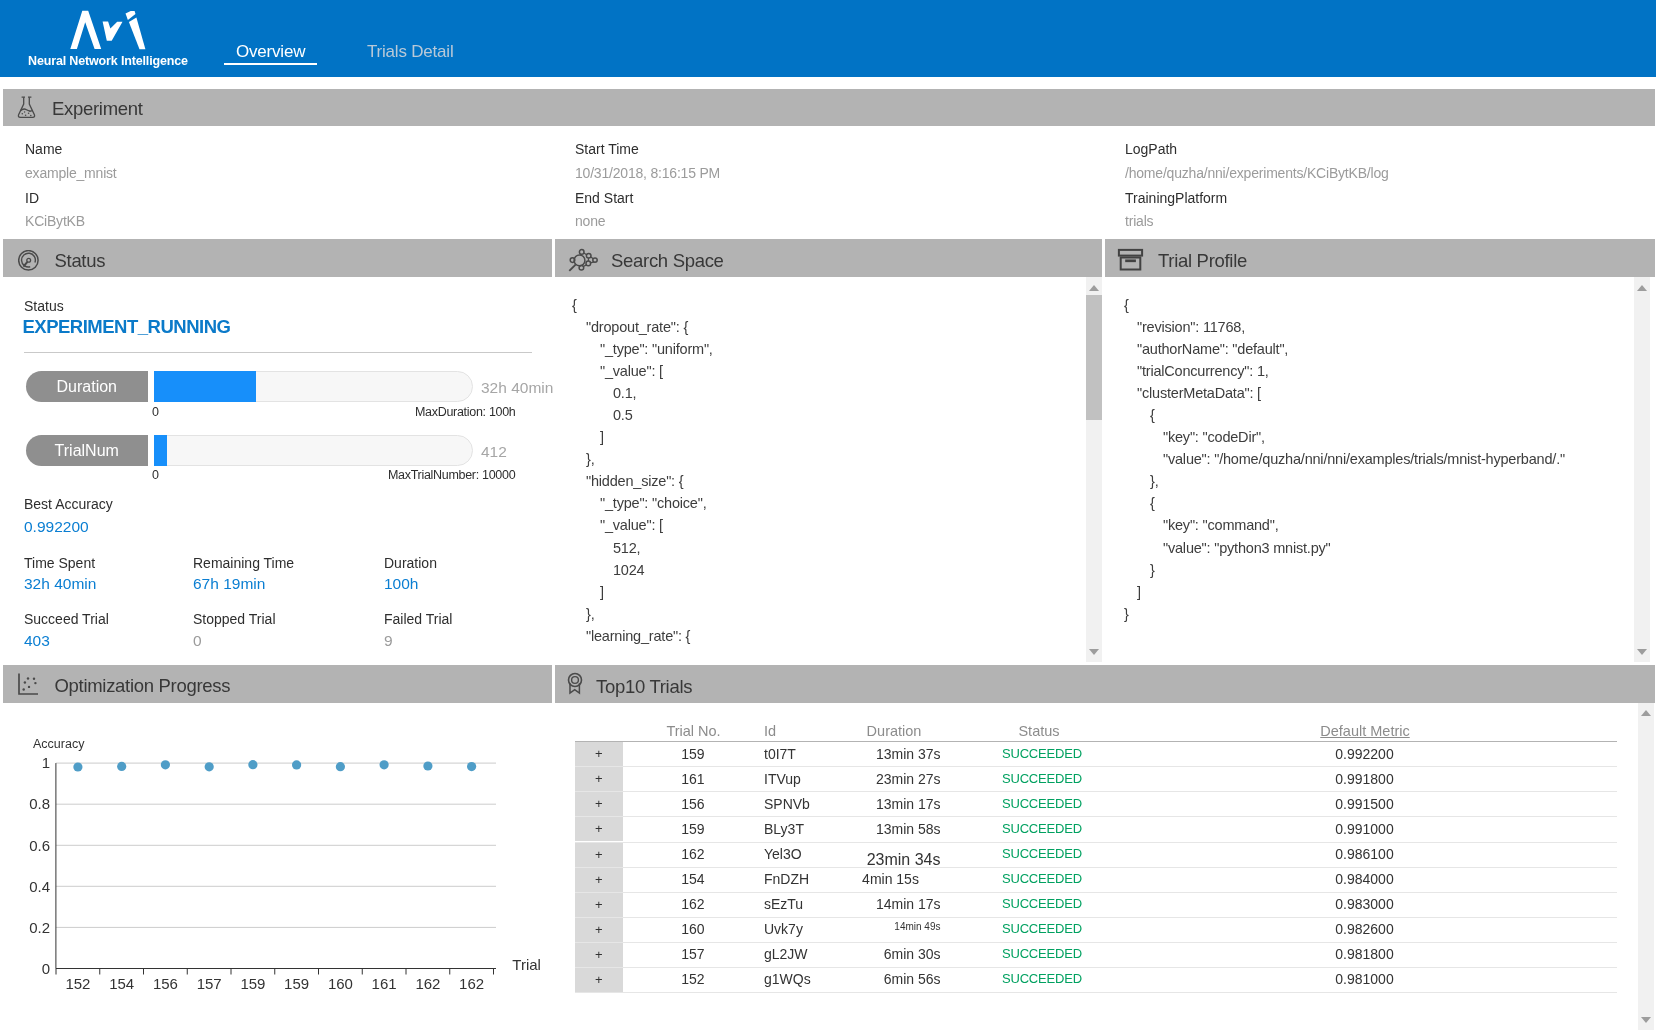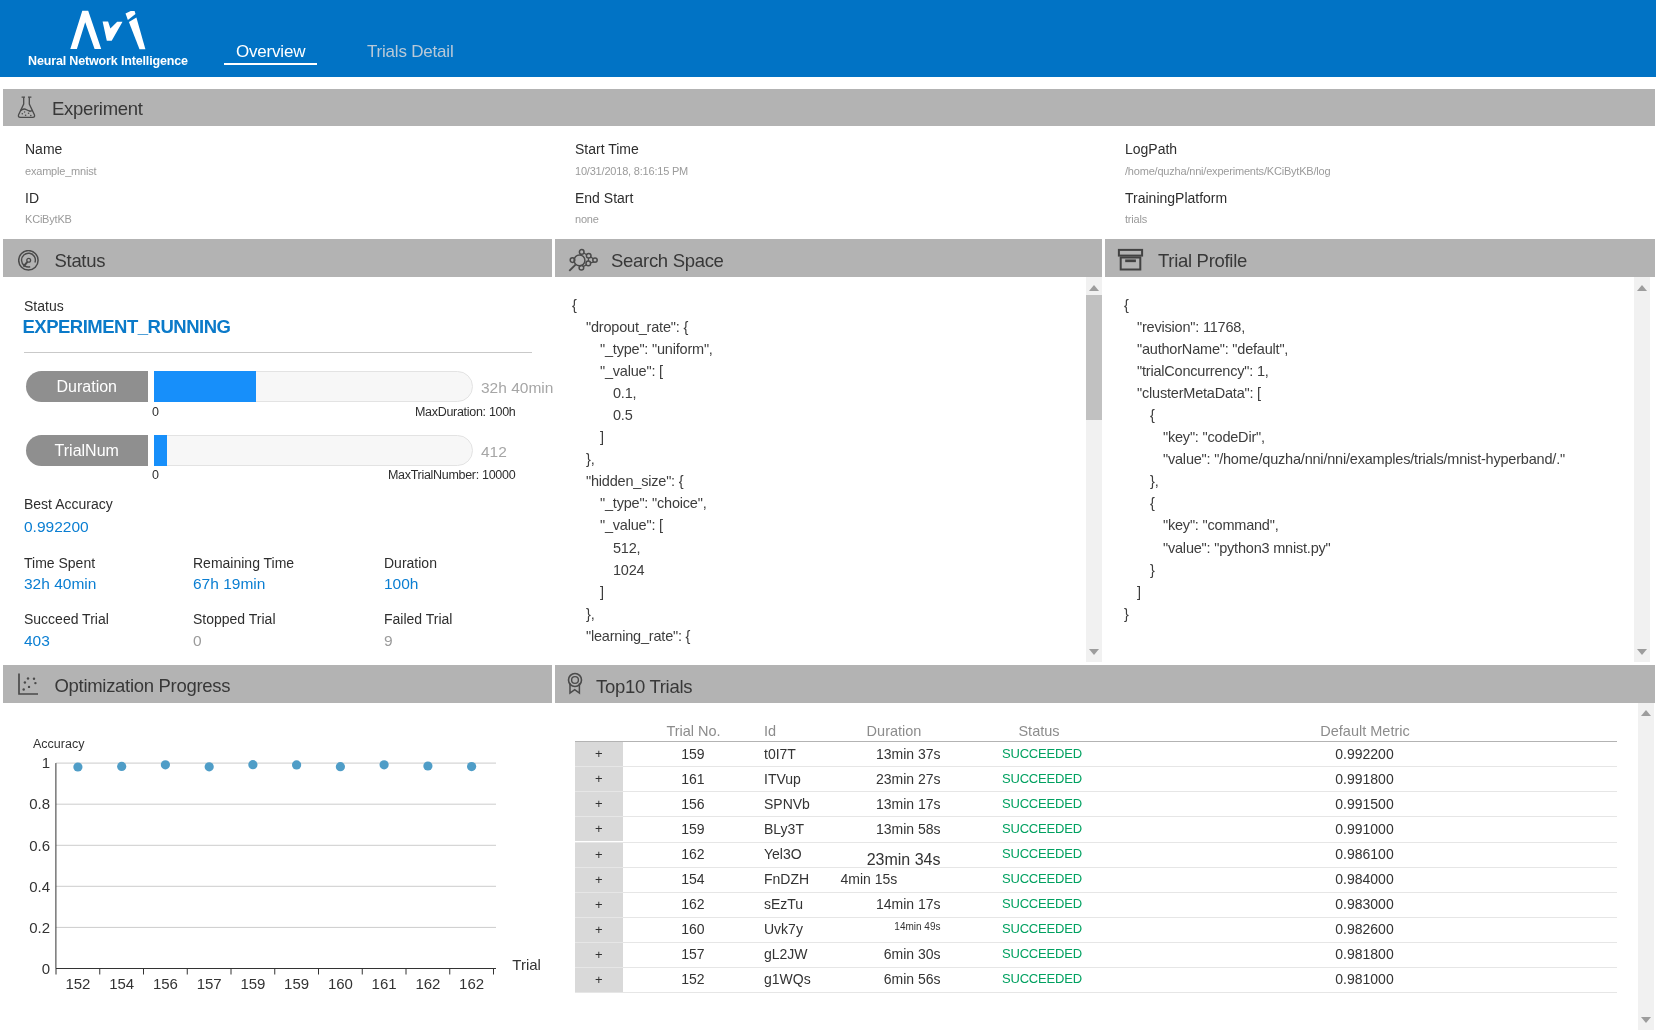--- a/index.html
+++ b/index.html
@@ -3,21 +3,21 @@
 <meta charset="utf-8">
 <style>
 * { margin:0; padding:0; box-sizing:border-box; }
 html,body { width:1656px; height:1030px; overflow:hidden; background:#fff;
   font-family:"Liberation Sans",sans-serif; }
 #root { position:relative; width:1656px; height:1030px; }
 .abs { position:absolute; }
 .bar { position:absolute; background:#b3b3b3; height:37.5px; }
 .bartitle { position:absolute; font-size:18.5px; color:#383838; letter-spacing:-0.3px; white-space:nowrap; }
 .lbl { position:absolute; font-size:14px; color:#2e2e2e; white-space:nowrap; }
-.val { position:absolute; font-size:11px; color:#9b9b9b; white-space:nowrap; letter-spacing:-0.2px; }
+.val { position:absolute; font-size:14px; color:#9b9b9b; white-space:nowrap; letter-spacing:-0.2px; }
 .bval { position:absolute; font-size:15.5px; color:#0a7ed2; white-space:nowrap; }
 .gval { position:absolute; font-size:15.5px; color:#9b9b9b; white-space:nowrap; }
 .jline { height:22.1px; line-height:22.1px; font-size:14.5px; color:#3d3d3d; white-space:pre; letter-spacing:-0.2px; }
 .sbtrack { position:absolute; width:16px; background:#f1f1f1; }
 .sbup, .sbdn { position:absolute; left:4px; width:0; height:0; border-left:5px solid transparent; border-right:5px solid transparent; }
 .sbup { border-bottom:6px solid #9d9d9d; }
 .sbdn { border-top:6px solid #9d9d9d; }
 </style>
 </head>
 <body>
@@ -272,21 +272,21 @@
     <path d="M3,11.3 L3,21 L7.7,17.6 L12.4,21 L12.4,11.3" stroke-width="1.5"></path>
   </g>
 </svg>
 <div class="bartitle" style="left:596px;top:675.5px">Top10 Trials</div>
 
 <div class="abs" style="left:554.5px;top:702.5px;width:1083.5px;height:327.5px;overflow:hidden">
   <div class="abs" style="left:99px;top:20.5px;width:80px;font-size:14.5px;color:#8c8c8c;text-align:center;white-space:nowrap">Trial No.</div>
   <div class="abs" style="left:209.5px;top:20.5px;font-size:14.5px;color:#8c8c8c;">Id</div>
   <div class="abs" style="left:286px;top:20.5px;width:107px;text-align:center;font-size:14.5px;color:#8c8c8c;">Duration</div>
   <div class="abs" style="left:444px;top:20.5px;width:81px;text-align:center;font-size:14.5px;color:#8c8c8c;">Status</div>
-  <div class="abs" style="left:754px;top:20.5px;width:113px;text-align:center;font-size:14.5px;color:#8c8c8c;">Default Metric</div>
+  <div class="abs" style="left:754px;top:20.5px;width:113px;text-align:center;font-size:14.5px;color:#8c8c8c;text-decoration:underline;">Default Metric</div>
   <div class="abs" style="left:20.2px;top:38.7px;width:1042px;height:1px;background:#b3b3b3"></div>
   <div class="abs" style="left:20.2px;top:39.7px;width:48.4px;height:24.1px;background:#d9d9d9;color:#333;font-size:13px;text-align:center;line-height:24.1px">+</div>
   <div class="abs" style="left:70px;top:43.2px;width:80px;text-align:right;font-size:14px;color:#333">159</div>
   <div class="abs" style="left:209.5px;top:43.2px;font-size:14px;color:#333">t0I7T</div>
   <div class="abs" style="left:286px;top:43.2px;width:100px;text-align:right;font-size:14px;color:#333">13min 37s</div>
   <div class="abs" style="left:447.5px;top:43.2px;font-size:13px;letter-spacing:-0.2px;color:#00a160">SUCCEEDED</div>
   <div class="abs" style="left:710px;top:43.2px;width:200px;text-align:center;font-size:14px;color:#333">0.992200</div>
   <div class="abs" style="left:20.2px;top:63.8px;width:1042px;height:1px;background:#e6e6e6"></div>
   <div class="abs" style="left:20.2px;top:64.8px;width:48.4px;height:24.1px;background:#d9d9d9;color:#333;font-size:13px;text-align:center;line-height:24.1px">+</div>
   <div class="abs" style="left:70px;top:68.3px;width:80px;text-align:right;font-size:14px;color:#333">161</div>
@@ -312,21 +312,21 @@
   <div class="abs" style="left:20.2px;top:140.0px;width:48.4px;height:24.1px;background:#d9d9d9;color:#333;font-size:13px;text-align:center;line-height:24.1px">+</div>
   <div class="abs" style="left:70px;top:143.5px;width:80px;text-align:right;font-size:14px;color:#333">162</div>
   <div class="abs" style="left:209.5px;top:143.5px;font-size:14px;color:#333">Yel3O</div>
   <div class="abs" style="left:286px;top:148px;width:100px;text-align:right;font-size:16px;color:#333">23min 34s</div>
   <div class="abs" style="left:447.5px;top:143.5px;font-size:13px;letter-spacing:-0.2px;color:#00a160">SUCCEEDED</div>
   <div class="abs" style="left:710px;top:143.5px;width:200px;text-align:center;font-size:14px;color:#333">0.986100</div>
   <div class="abs" style="left:20.2px;top:164.1px;width:1042px;height:1px;background:#e6e6e6"></div>
   <div class="abs" style="left:20.2px;top:165.1px;width:48.4px;height:24.1px;background:#d9d9d9;color:#333;font-size:13px;text-align:center;line-height:24.1px">+</div>
   <div class="abs" style="left:70px;top:168.6px;width:80px;text-align:right;font-size:14px;color:#333">154</div>
   <div class="abs" style="left:209.5px;top:168.6px;font-size:14px;color:#333">FnDZH</div>
-  <div class="abs" style="left:286px;top:168.6px;width:100px;text-align:left;font-size:14px;color:#333">4min 15s</div>
+  <div class="abs" style="left:286px;top:168.6px;width:100px;text-align:center;font-size:14px;color:#333">4min 15s</div>
   <div class="abs" style="left:447.5px;top:168.6px;font-size:13px;letter-spacing:-0.2px;color:#00a160">SUCCEEDED</div>
   <div class="abs" style="left:710px;top:168.6px;width:200px;text-align:center;font-size:14px;color:#333">0.984000</div>
   <div class="abs" style="left:20.2px;top:189.2px;width:1042px;height:1px;background:#e6e6e6"></div>
   <div class="abs" style="left:20.2px;top:190.2px;width:48.4px;height:24.1px;background:#d9d9d9;color:#333;font-size:13px;text-align:center;line-height:24.1px">+</div>
   <div class="abs" style="left:70px;top:193.7px;width:80px;text-align:right;font-size:14px;color:#333">162</div>
   <div class="abs" style="left:209.5px;top:193.7px;font-size:14px;color:#333">sEzTu</div>
   <div class="abs" style="left:286px;top:193.7px;width:100px;text-align:right;font-size:14px;color:#333">14min 17s</div>
   <div class="abs" style="left:447.5px;top:193.7px;font-size:13px;letter-spacing:-0.2px;color:#00a160">SUCCEEDED</div>
   <div class="abs" style="left:710px;top:193.7px;width:200px;text-align:center;font-size:14px;color:#333">0.983000</div>
   <div class="abs" style="left:20.2px;top:214.3px;width:1042px;height:1px;background:#e6e6e6"></div>

